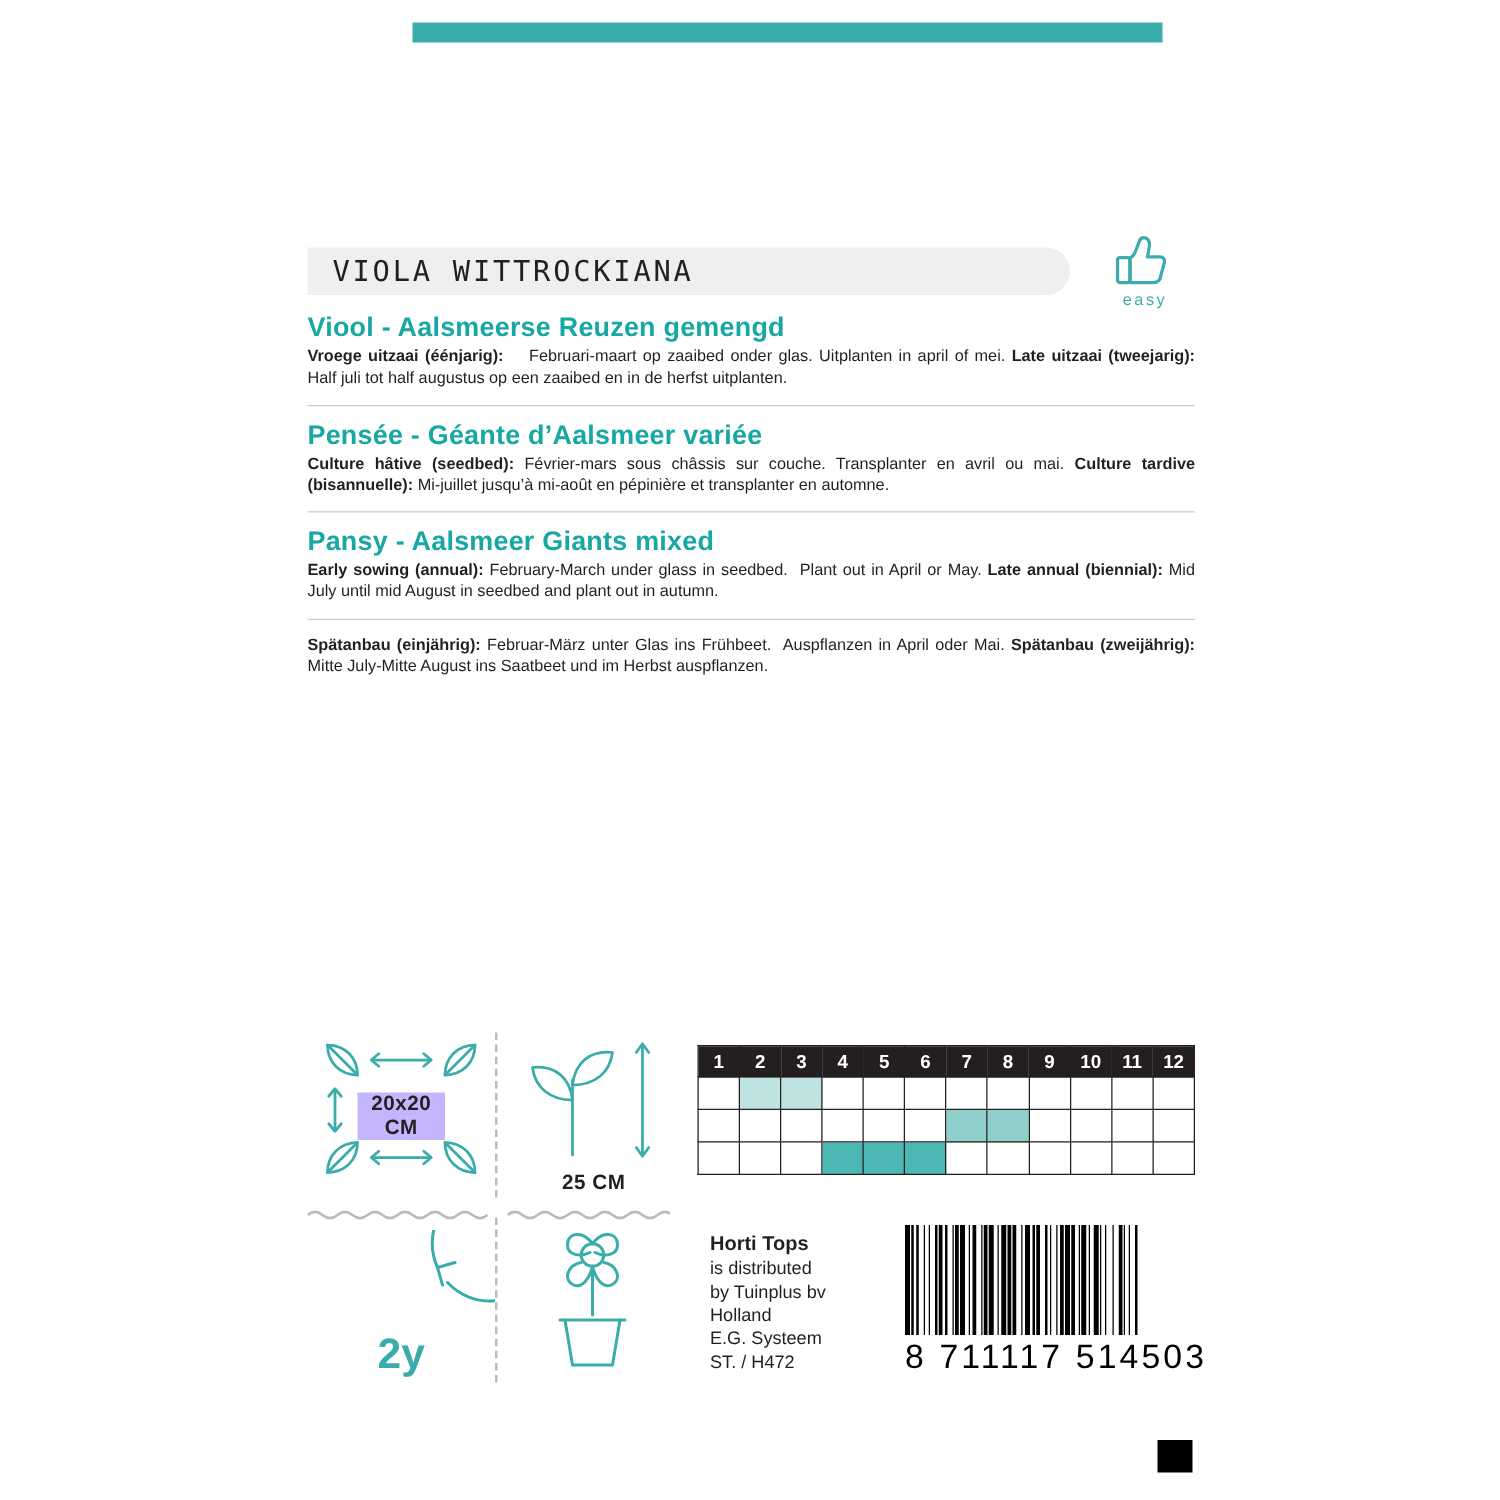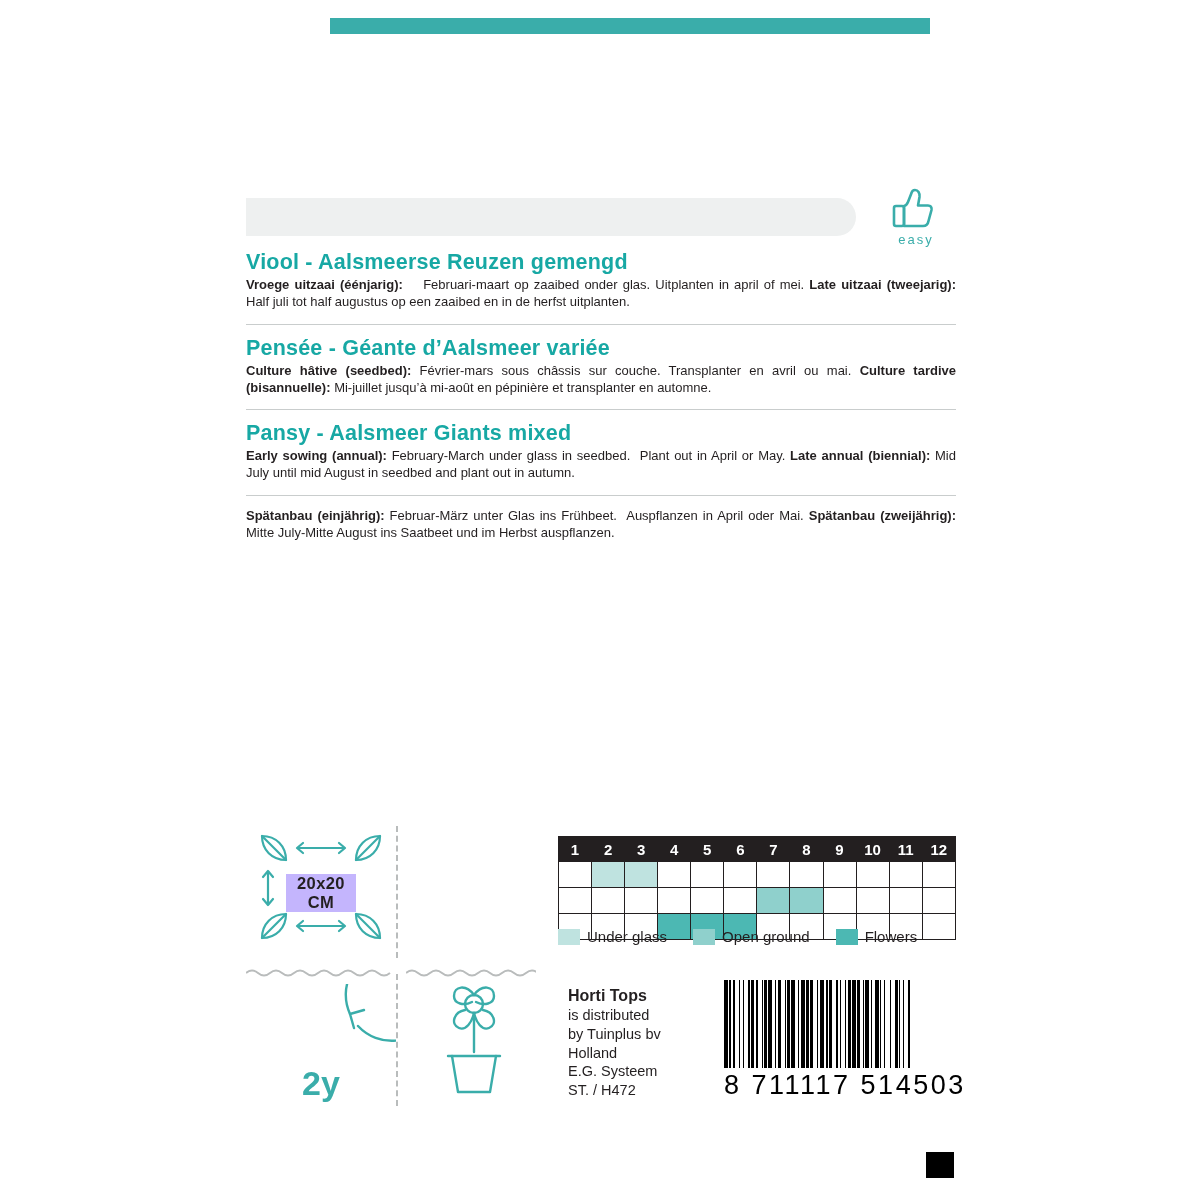--- a/index.html
+++ b/index.html
@@ -211,20 +211,21 @@
 </style>
 </head>
 <body>
 
 <div class="top-bar"></div>
 
 <div class="sheet">
 
   <div class="title-row">
     <div class="title-plate"></div>
+    <div class="title-text">VIOLA WITTROCKIANA</div>
     <div class="easy-badge">
       <span>
         <svg width="52" height="44" viewBox="0 0 52 44" fill="none" stroke="#3aadaa" stroke-width="2.6" stroke-linejoin="round" stroke-linecap="round">
           <path d="M14 20 L14 40 L33 40 C36 40 38 38 38.5 35 L41.5 24 C42 21 40.5 19.5 38 19.5 L28 19.5 L29.5 11 C30 7 28 4 25 4 C23 4 22 5 21.5 7 L18 16 C17 18.5 16 19.5 14 20 Z"></path>
           <rect x="4" y="20" width="10" height="20" rx="2"></rect>
         </svg>
       </span>
       <div class="easy-label">easy</div>
     </div>
   </div>
@@ -294,20 +295,31 @@
       <path d="M22 44 L22 76"></path>
         <path d="M17 49 L22 43 L27 49"></path>
         <path d="M17 71 L22 77 L27 71"></path>
     </svg>
     <div class="icon-caption" style="position:absolute; left:40px; top:46px; width:70px; background:#c4b5fd;">
       <div>20x20</div>
       <div>CM</div>
     </div>
   </div>
 
+  <div class="icon-cell" style="left:164px; top:2px; width:130px;">
+    <svg width="130" height="100" viewBox="0 0 130 100" fill="none" stroke="#3aadaa" stroke-width="2.2" stroke-linecap="round" stroke-linejoin="round">
+      <path d="M48 96 L48 36"></path>
+      <path d="M48 52 C30 52 18 42 16 26 C34 24 46 34 48 52 Z"></path>
+      <path d="M48 40 C66 40 78 30 80 14 C62 12 50 22 48 40 Z"></path>
+      <path d="M104 8 L104 96"></path>
+      <path d="M99 14 L104 7 L109 14"></path>
+      <path d="M99 90 L104 97 L109 90"></path>
+    </svg>
+    <div class="icon-caption" style="margin-top:4px;">25 CM</div>
+  </div>
 
   <div class="icon-cell" style="left:0px; top:158px; width:150px;">
     <svg width="150" height="120" viewBox="0 0 150 120" fill="none" stroke="#3aadaa" stroke-width="2.4" stroke-linecap="round">
       <path d="M112 42 A46 46 0 1 0 104 30"></path>
       <path d="M104 30 L118 26 M104 30 L108 44"></path>
     </svg>
     <div style="position:absolute; left:0; top:158px; width:150px; ">
       <span style="font-size:34px; font-weight:bold; color:#3aadaa; position:relative; top:-78px;">2y</span>
     </div>
   </div>
@@ -381,34 +393,20 @@
             <td></td>
             <td></td>
             <td></td>
             <td></td>
             <td></td>
           </tr>
     </tbody>
       </table>
   </div>
 
-  <div class="legend">
-    <div class="item">
-      <span class="sw c-light"></span>
-      <span>Under glass</span>
-    </div>
-    <div class="item">
-      <span class="sw c-mid"></span>
-      <span>Open ground</span>
-    </div>
-    <div class="item">
-      <span class="sw c-dark"></span>
-      <span>Flowers</span>
-    </div>
-  </div>
 </div>
 
 <div class="publisher">
   <div class="pname">Horti Tops</div>
   <div>is distributed</div>
   <div>by Tuinplus bv</div>
   <div>Holland</div>
   <div>E.G. Systeem</div>
   <div>ST. / H472</div>
 </div>

